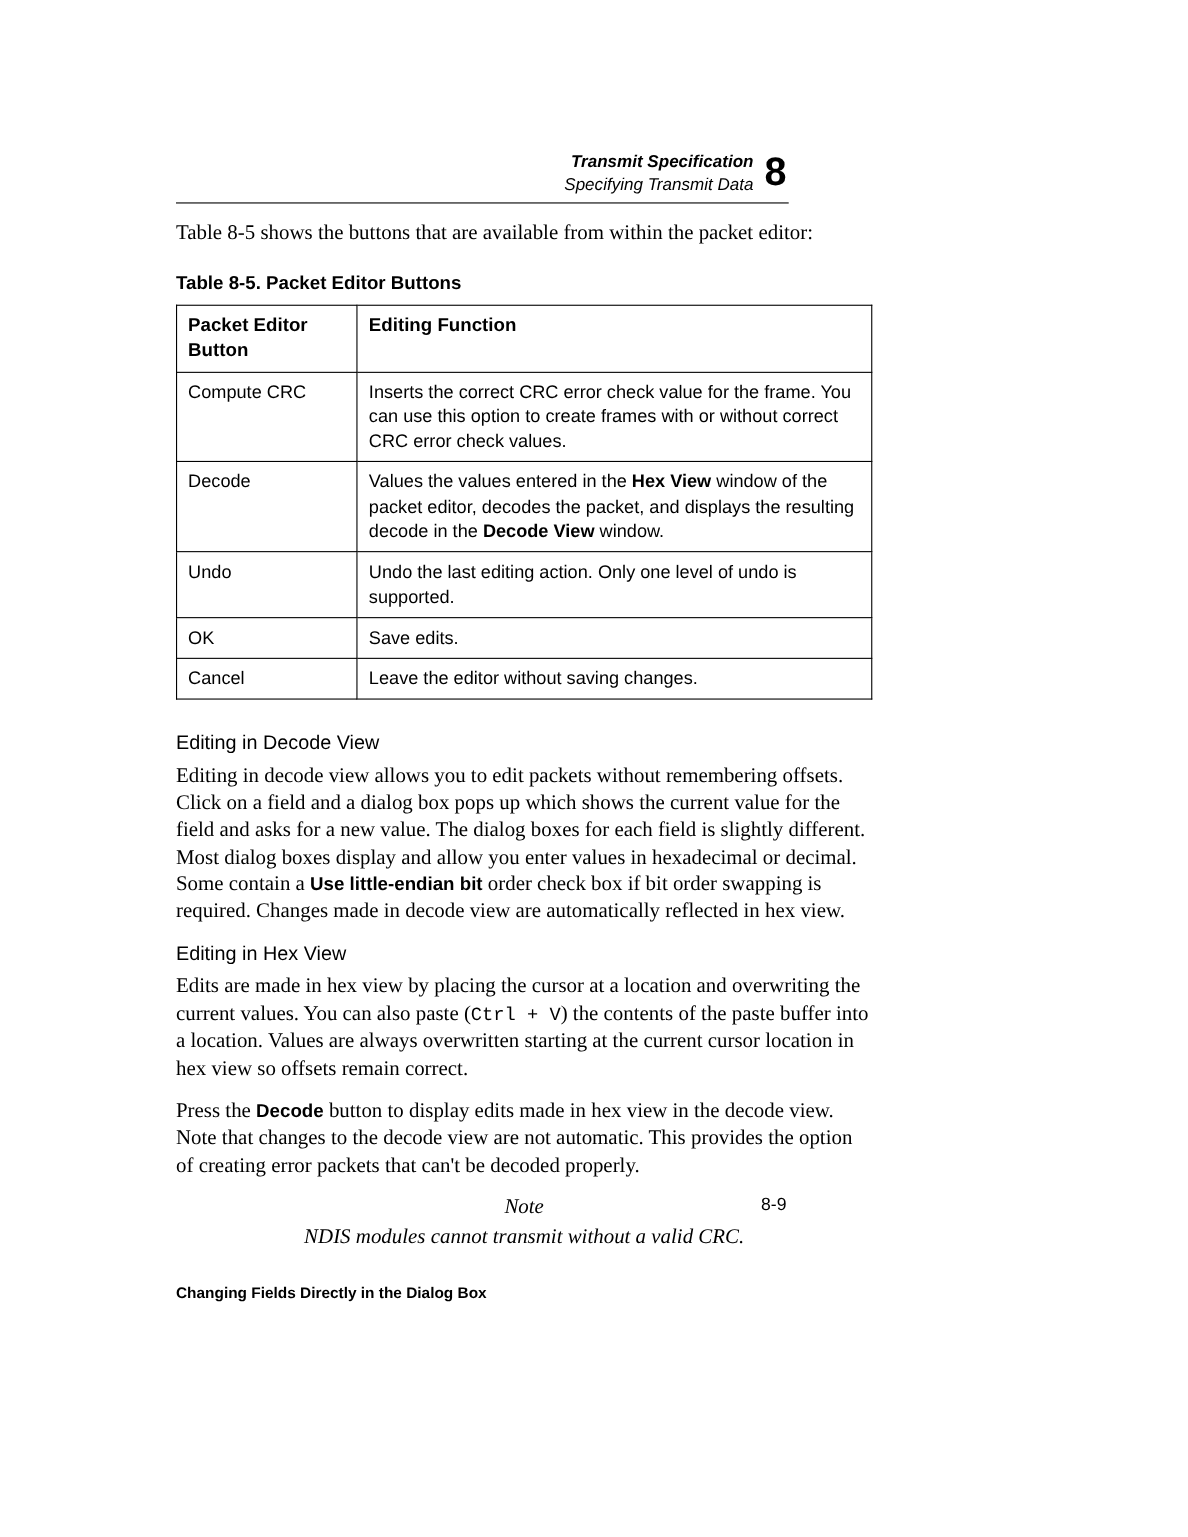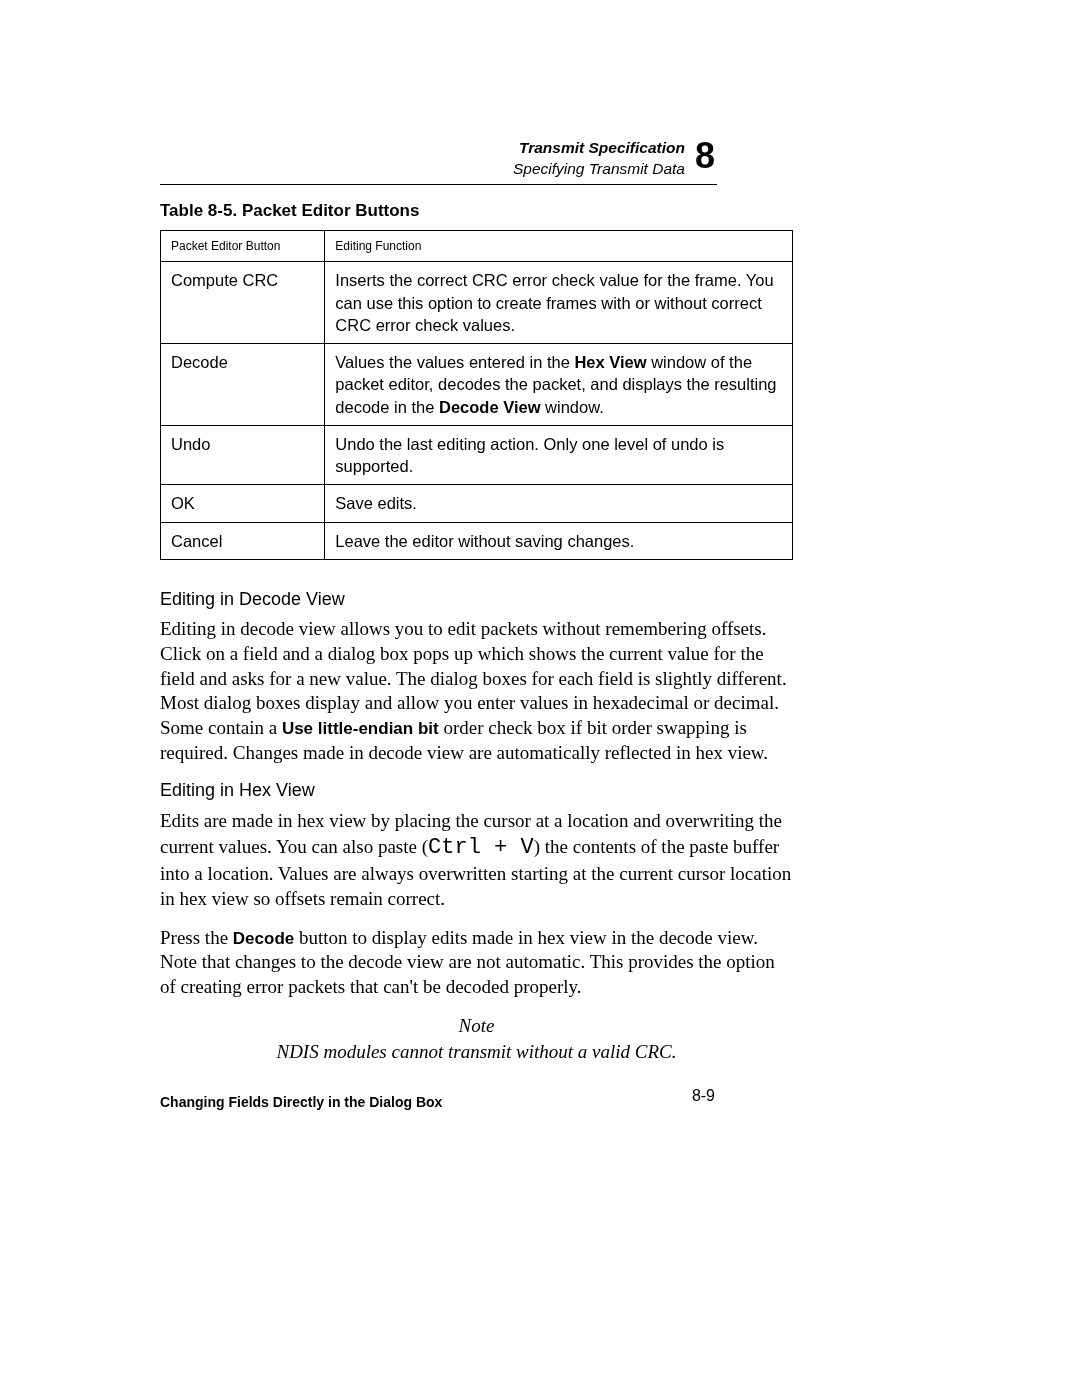--- a/index.html
+++ b/index.html
@@ -80,23 +80,23 @@
     font-size: 16.5px;
   }
   table.data th, table.data td {
     border: 1px solid #000;
     padding: 7px 10px;
     text-align: left;
     vertical-align: top;
     line-height: 1.35;
   }
   table.data th {
-    font-weight: normal;
+    font-weight: bold;
     background: none;
-    font-size: 12px;
+    font-size: 17px;
   }
   table.data td.col1 {
     width: 26%;
   }
 
   .sub {
     font-family: Arial, Helvetica, sans-serif;
     font-size: 18px;
     margin: 10px 0 6px 0;
   }
@@ -110,21 +110,21 @@
   p.body {
     margin: 6px 0 14px 0;
   }
   .sans-inline {
     font-family: Arial, Helvetica, sans-serif;
     font-size: 17px;
     font-weight: bold;
   }
   .mono {
     font-family: "Courier New", monospace;
-    font-size: 22px;
+    font-size: 17px;
   }
   .note {
     text-align: center;
     font-style: italic;
     margin: 10px 0 2px 0;
   }
   .note2 {
     text-align: center;
     font-style: italic;
     margin: 0 0 14px 0;
@@ -148,20 +148,21 @@
         <div class="h1">Transmit Specification</div>
         <div class="h2">Specifying Transmit Data</div>
       </div>
       <div class="chapnum">8</div>
     </div>
   </div>
   <div class="hr"></div>
 
   <div class="content">
 
+    <p class="body indent">Table 8-5 shows the buttons that are available from within the packet editor:</p>
 
     <div class="caption">Table 8-5. Packet Editor Buttons</div>
 
     <table class="data">
       <thead>
         <tr>
           <th class="col1">Packet Editor Button</th>
           <th>Editing Function</th>
         </tr>
       </thead>

